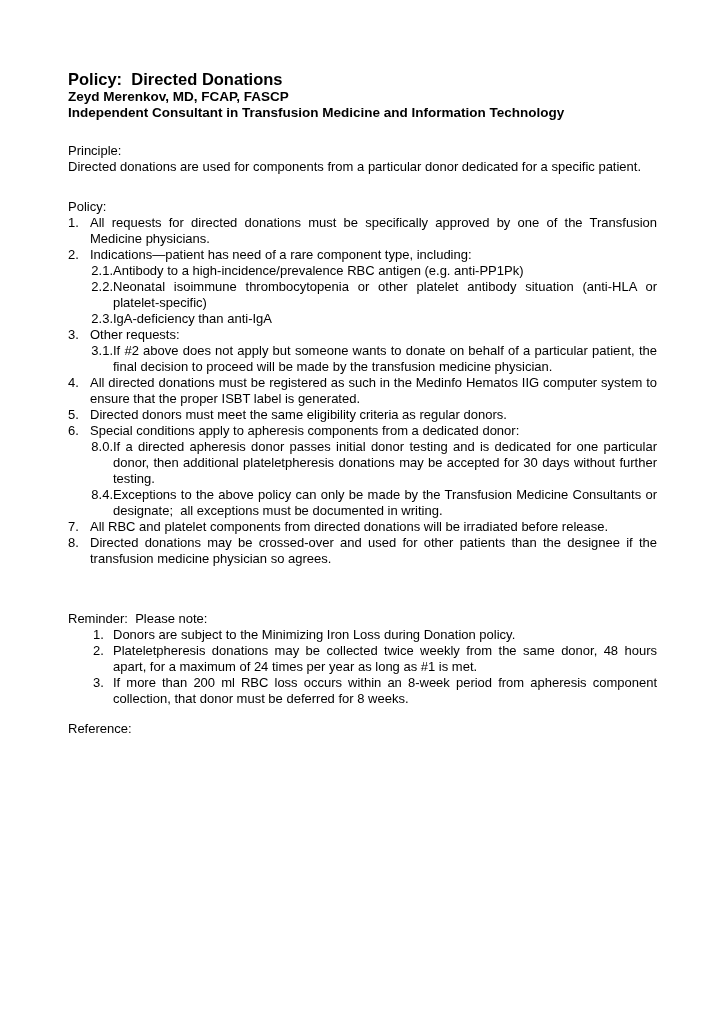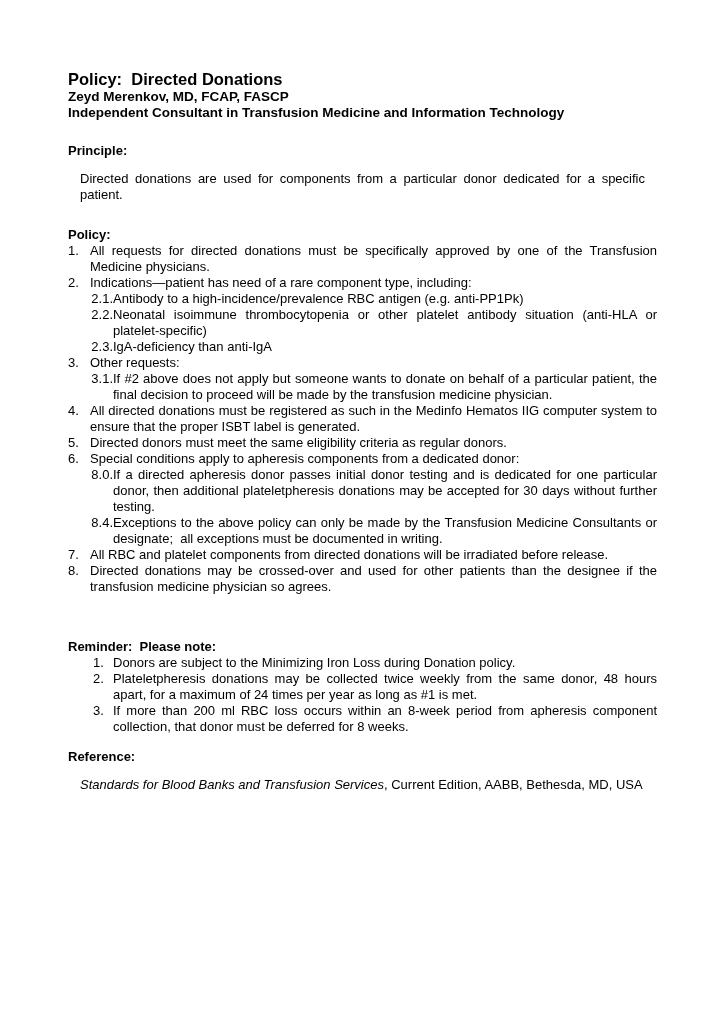--- a/index.html
+++ b/index.html
@@ -30,24 +30,24 @@
     margin: 0;
   }
   .doc-sub {
     font-size: 13.5px;
     line-height: 16px;
     font-weight: bold;
   }
   .doc-header { margin-bottom: 22px; }
 
   .sect-heading {
-    font-weight: bold;
+    font-weight: normal;
   }
   .para {
-    margin: 12px;
+    margin: 0;
     text-align: justify;
   }
 
   .sect-policy   { margin-top: 24px; }
   .sect-reminder { margin-top: 44px; }
   .sect-reference{ margin-top: 14px; }
 
   .row { display: flex; }
   .row .num {
     flex: none;
@@ -169,16 +169,15 @@
       </div>
       <div class="row">
         <span class="num">3.</span>
         <span class="txt">If more than 200 ml RBC loss occurs within an 8-week period from apheresis component collection, that donor must be deferred for 8 weeks.</span>
       </div>
     </div>
   </div>
 
   <div class="sect-reference">
     <div class="sect-heading pre">Reference:</div>
-    <p class="para"><span class="italic pre">Standards for Blood Banks and Transfusion Services</span><span class="pre">, Current Edition, AABB, Bethesda, MD, USA</span></p>
   </div>
 
 </div>
 
 </body></html>

